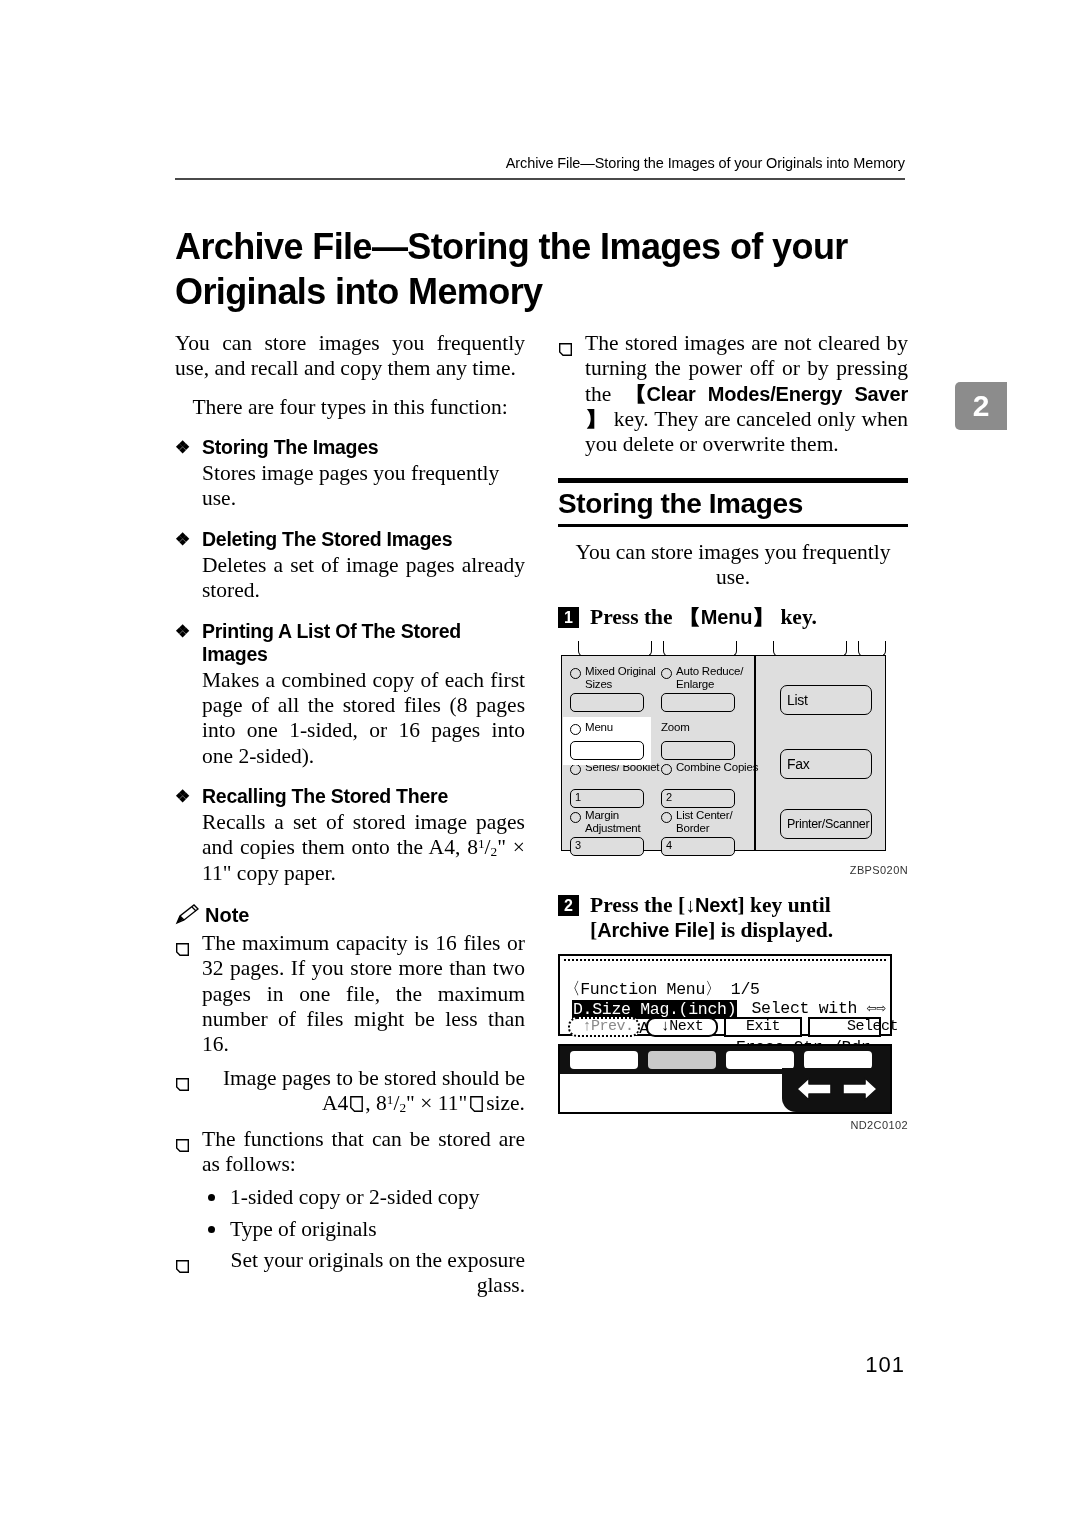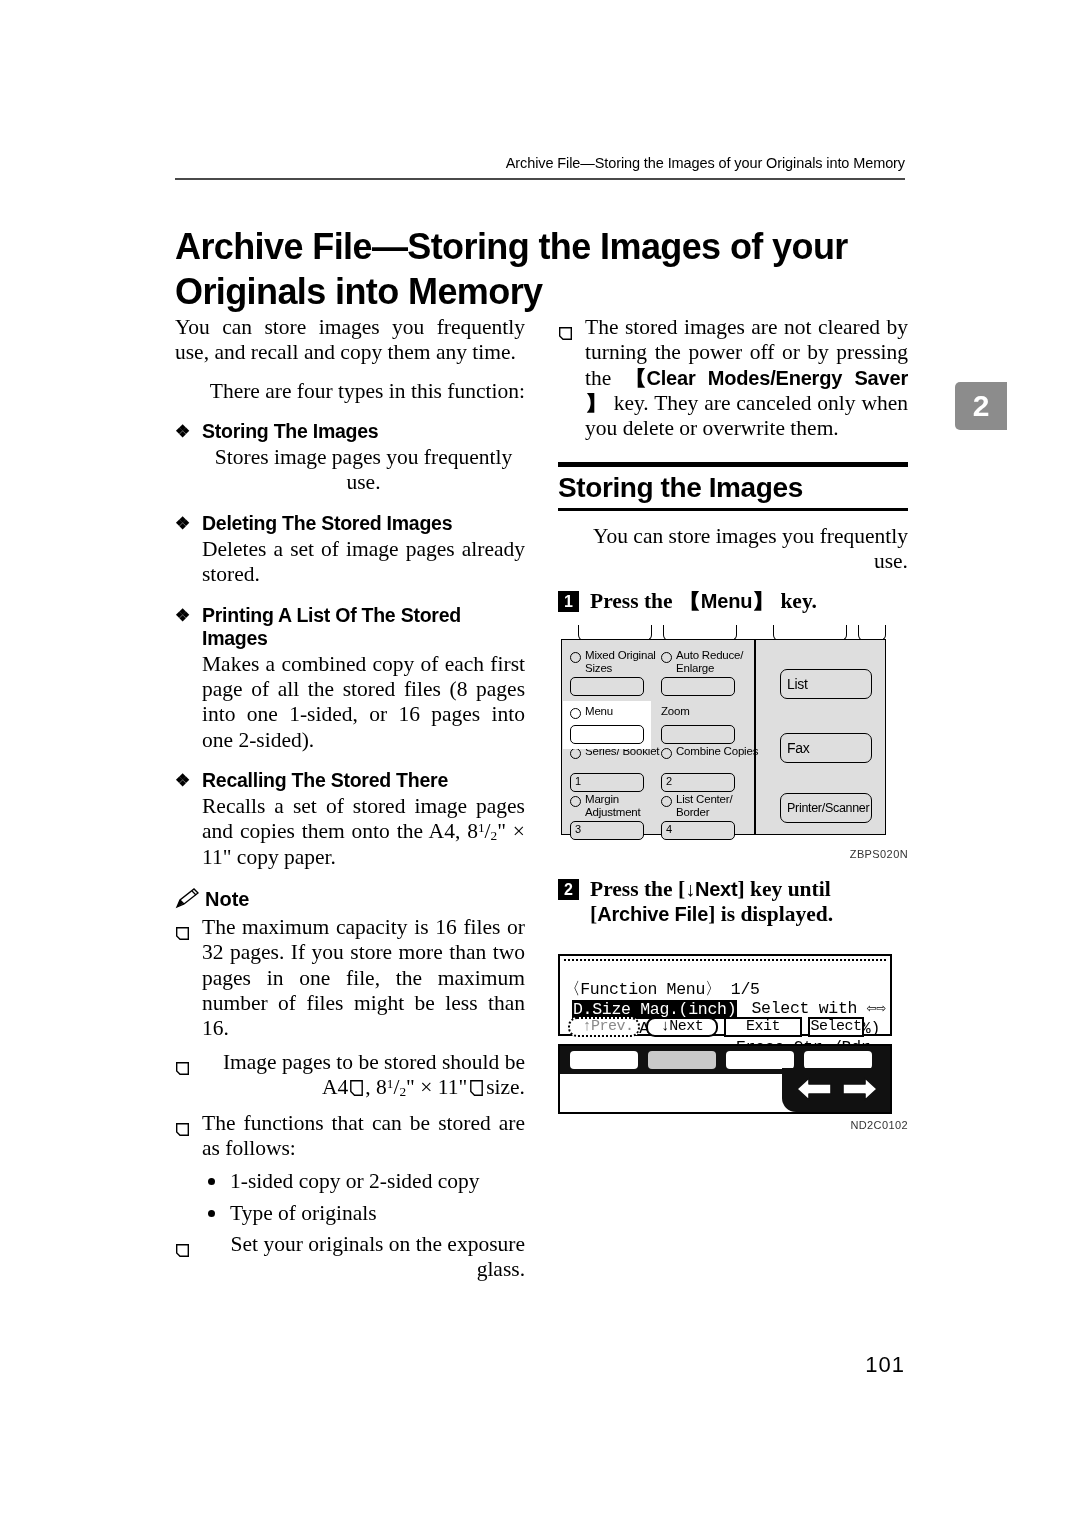--- a/index.html
+++ b/index.html
@@ -65,34 +65,34 @@
     font-family: "Liberation Sans", sans-serif;
     font-weight: bold;
     font-size: 36px;
     line-height: 1.25;
     letter-spacing: -0.6px;
   }
 
   
   .col {
     position: absolute;
-    top: 315px;
+    top: 331px;
     width: 350px;
   }
   .col-left  { left: 175px; }
   .col-right { left: 558px; }
 
   p.body {
     margin: 0 0 13px 0;
     font-size: 21.5px;
     line-height: 1.18;
     text-align: justify;
     text-justify: inter-word;
   }
-  p.body.nojust { text-align: right; }
+  p.body.nojust { text-align: center; }
 
   
   .dia-head {
     position: relative;
     margin: 16px 0 2px 0;
     padding-left: 27px;
     font-family: "Liberation Sans", sans-serif;
     font-weight: bold;
     font-size: 19.5px;
     letter-spacing: -0.25px;
@@ -106,21 +106,21 @@
     line-height: 15px;
     font-size: 17px;
   }
   .dia-body {
     margin: 0 0 4px 0;
     padding-left: 27px;
     font-size: 21.5px;
     line-height: 1.18;
     text-align: justify;
   }
-  .dia-body.nojust { text-align: center; }
+  .dia-body.nojust { text-align: left; }
 
   
   .note-head {
     position: relative;
     margin: 18px 0 4px 0;
     padding-left: 30px;
     font-family: "Liberation Sans", sans-serif;
     font-weight: bold;
     font-size: 20px;
   }
@@ -661,21 +661,21 @@
       </div>
 
     </div>
     <div class="fig-code">ZBPS020N</div>
   </div>
 
   <div class="step" style="margin-top:34px;">
     <span class="num">2</span><span>Press the [</span><span class="kb">↓Next</span><span>] key until [</span><span class="kb">Archive File</span><span>] is displayed.</span>
   </div>
 
-  <div class="fig" style="margin-top:26px;">
+  <div class="fig" style="margin-top:10px;">
 
     <div class="lcd-outer">
       <div class="lcd-inner">
         <div class="lcd-dotted-top"></div>
 
         <div class="lcd-row" style="top:2px;">
           <span style="position:absolute;left:0;">〈Function Menu〉 1/5</span>
           <span style="position:absolute;right:0;">Select with ⇦⇨</span>
         </div>
 
@@ -686,21 +686,21 @@
 
         <div class="lcd-row" style="top:41px;">
           <span style="position:absolute;left:8px;">Margin Adjust.</span>
           <span style="position:absolute;left:172px;">Erase Ctr./Bdr.</span>
         </div>
 
         <div style="position:absolute;top:58px;left:0;width:100%;height:20px;">
           <span class="lcd-btn round dim" style="left:4px;  width:72px;padding-left:8px;">↑Prev.</span>
           <span class="lcd-btn round" style="left:82px; width:72px;">↓Next</span>
           <span class="lcd-btn" style="left:160px;width:78px;">Exit</span>
-          <span class="lcd-btn" style="left:244px;width:56px;">Select</span>
+          <span class="lcd-btn" style="left:244px;width:73px;padding-left:37px;">Select</span>
         </div>
       </div>
     </div>
 
     <div class="keybar" style="margin-top:8px;">
       <div class="keybar-black"></div>
       <div class="softkey" style="left:10px;"></div>
       <div class="softkey active" style="left:88px;"></div>
       <div class="softkey" style="left:166px;"></div>
       <div class="softkey" style="left:244px;"></div>

